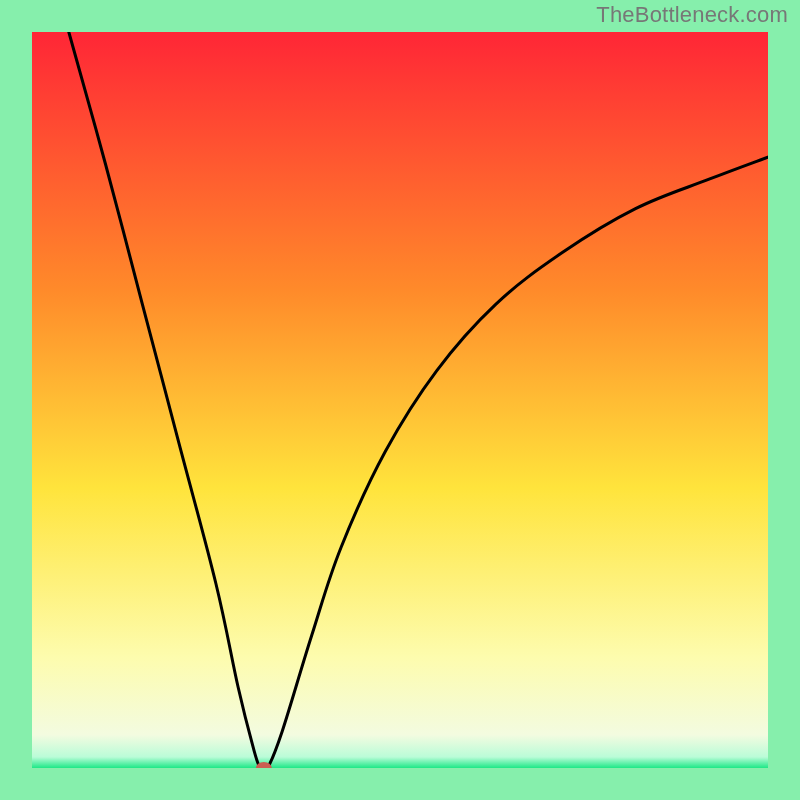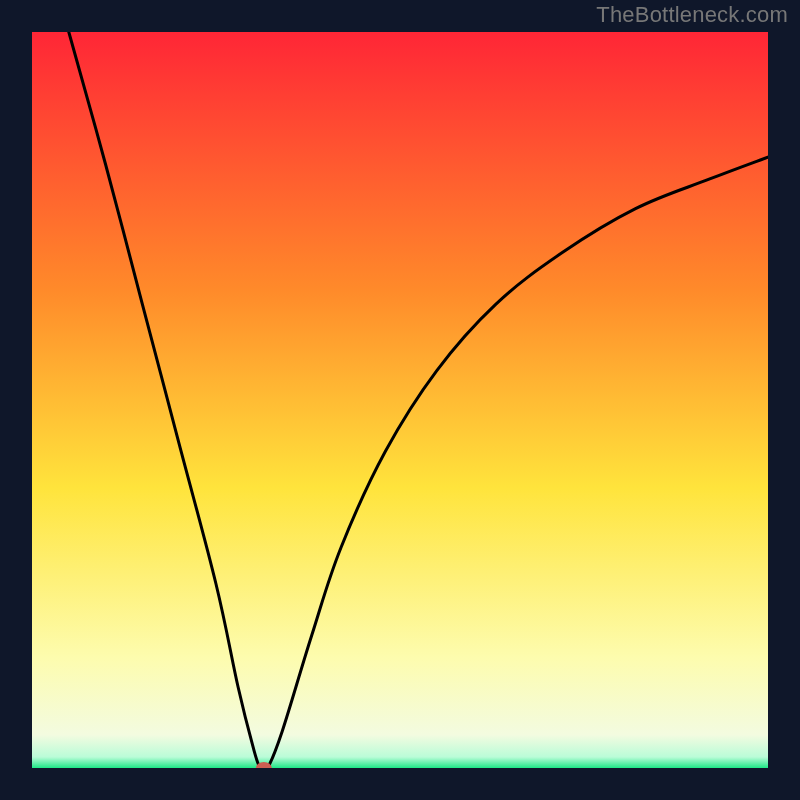--- a/index.html
+++ b/index.html
@@ -8,21 +8,21 @@
     width: 800px;
     height: 800px;
     overflow: hidden;
     background: #000;
     font-family: Arial, Helvetica, sans-serif;
   }
   .frame {
     position: relative;
     width: 800px;
     height: 800px;
-    background: #0f172a;
+    background: #86efac;
   }
   .plot {
     position: absolute;
     left: 32px;
     top: 32px;
     width: 736px;
     height: 736px;
     overflow: hidden;
   }
   .attribution {

